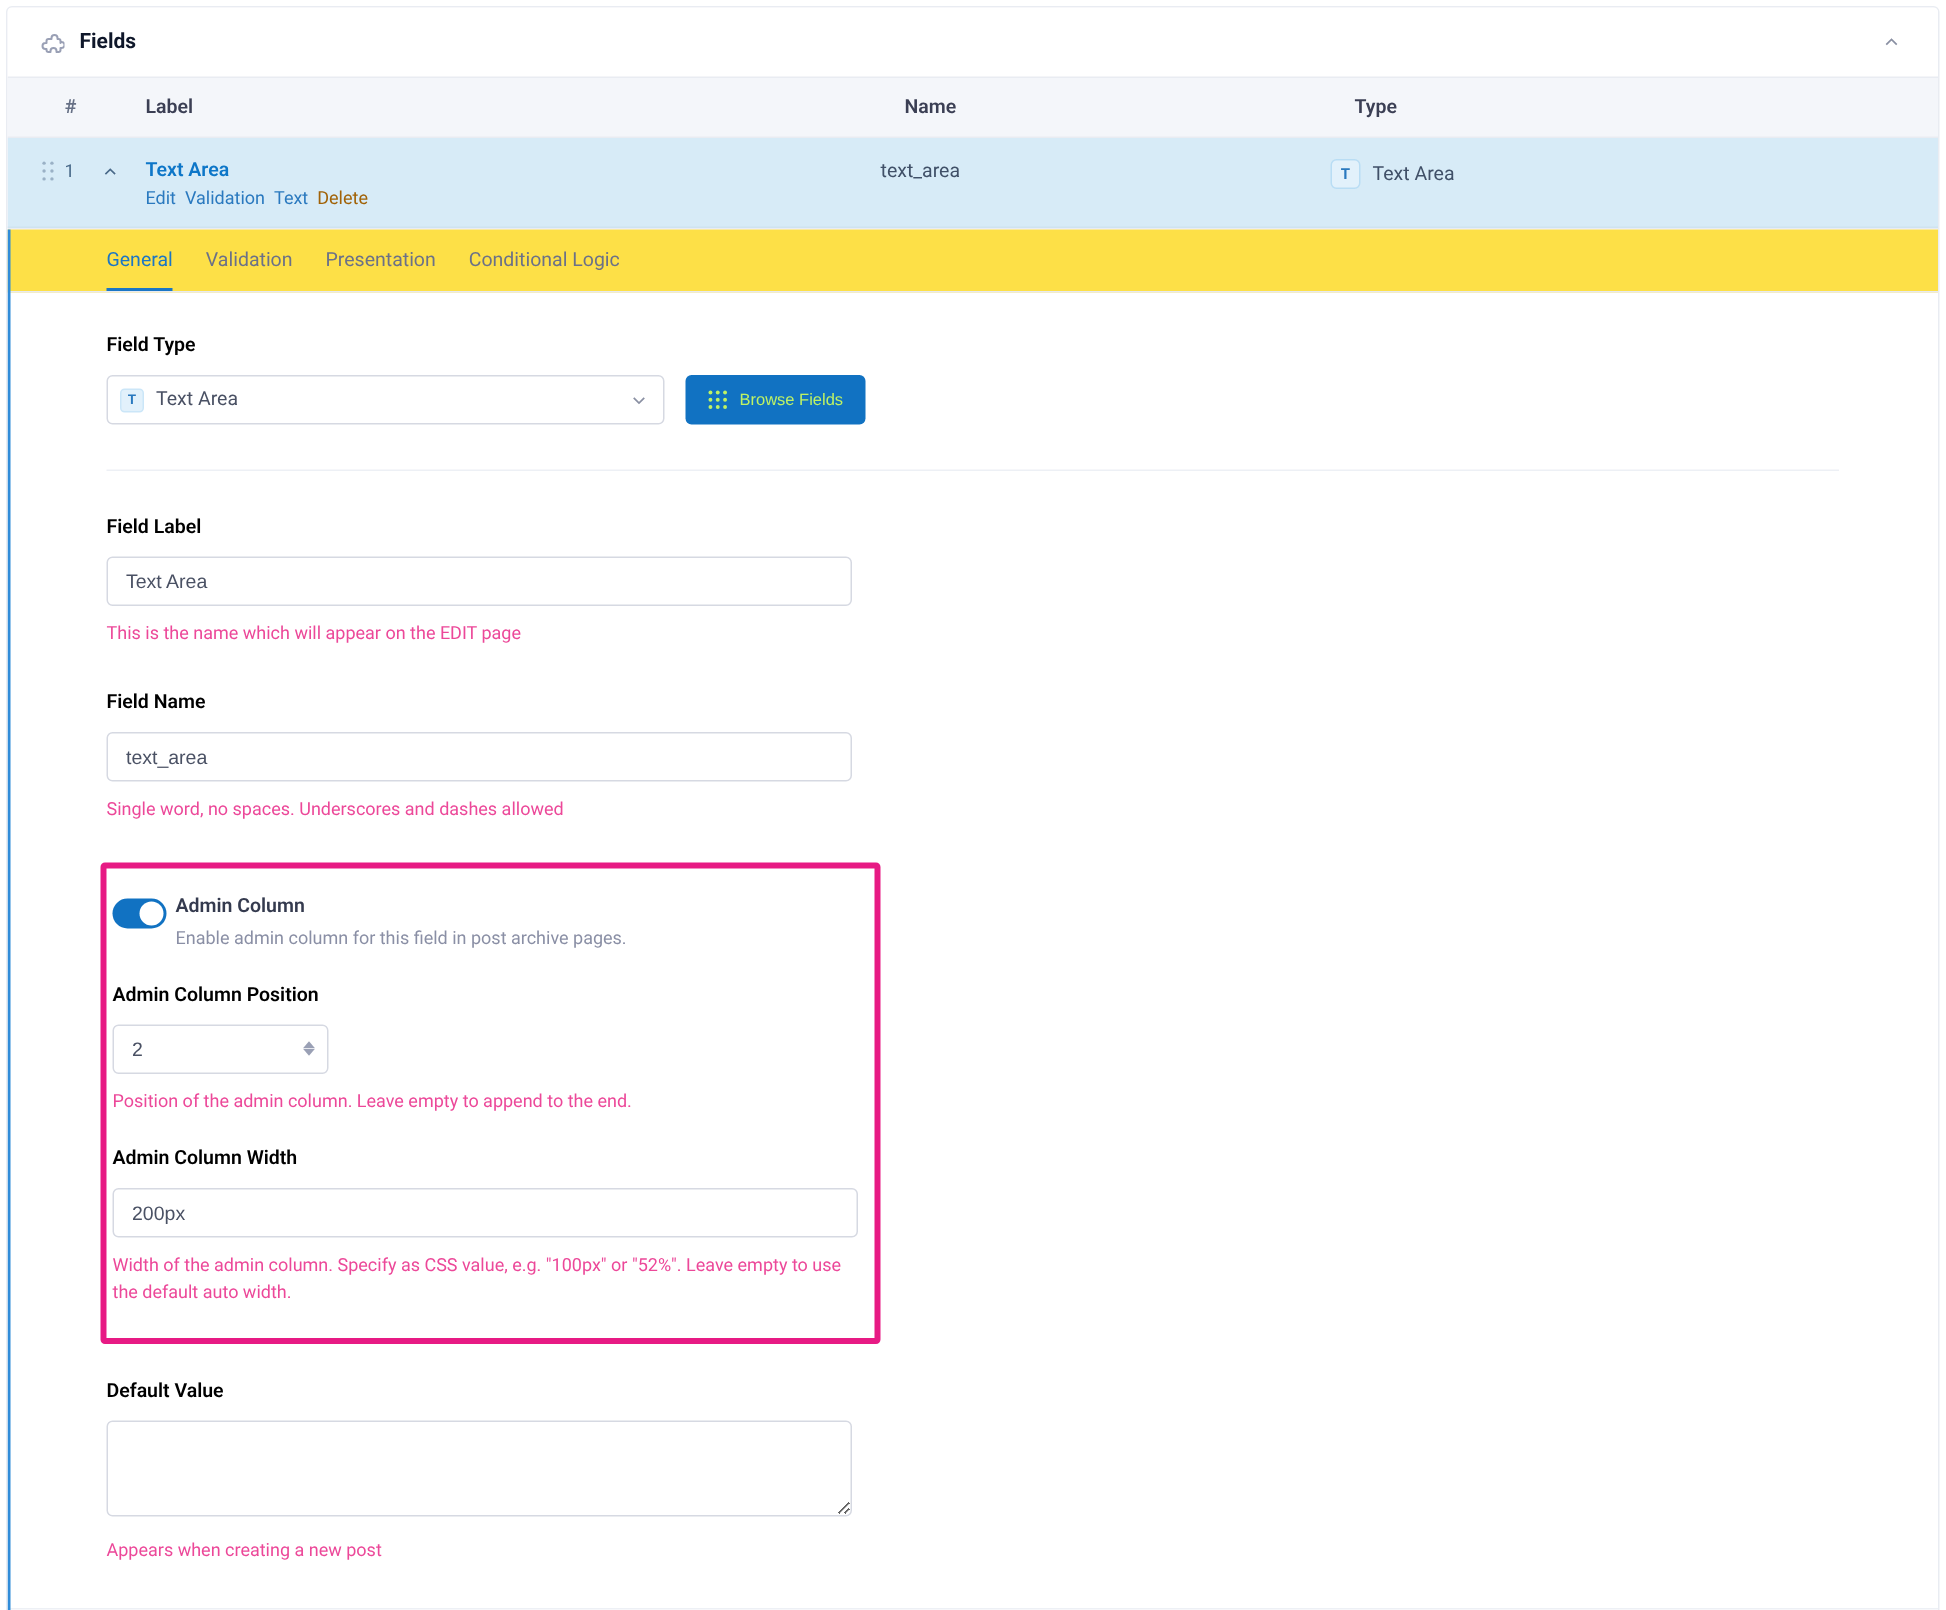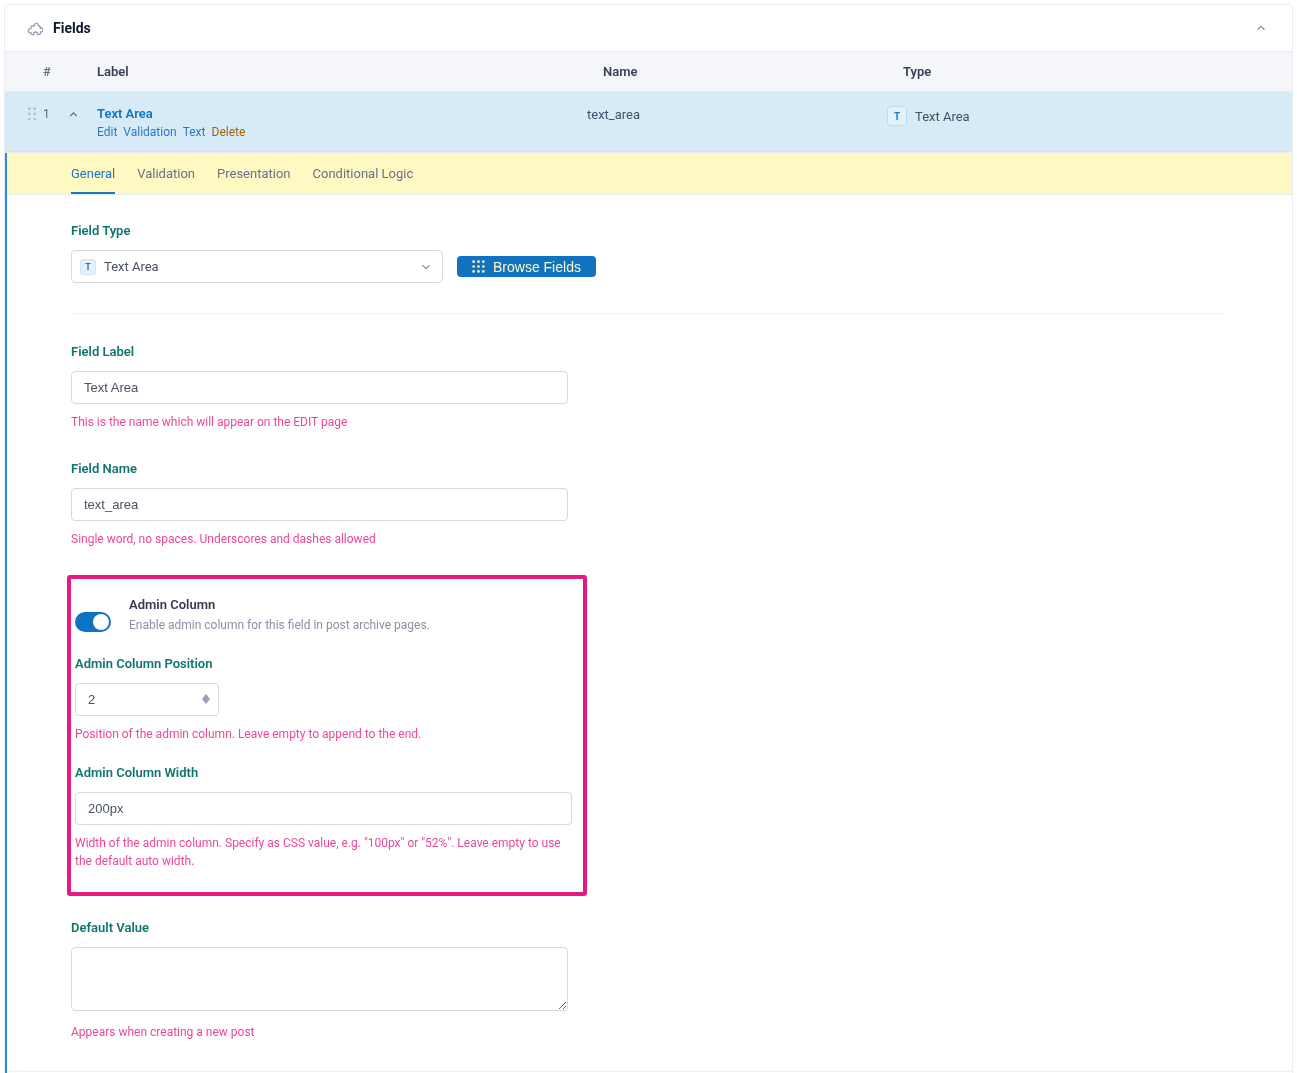--- a/index.html
+++ b/index.html
@@ -70,35 +70,35 @@
     width:20px; height:20px; border-radius:4px;
     background:#e2f1fb; border:1px solid #b9ddf4;
     color:#2a79bf; display:flex; align-items:center; justify-content:center;
     font-size:10px; font-weight:700;
   }
 
   
   .editor { border-top:1px solid #e9ecf2; background:#fff; position:relative;}
   .editor-left-bar { position:absolute; left:0; top:0; bottom:0; width:2px; background:#2f8bd8;}
   .tabs {
-    background:#fef9c3;
+    background:#fde047;
     display:flex; gap:22px; padding: 0 66px;
     border-bottom:1px solid #e7eaf0;
   }
   .tab {
     padding:13px 0 11px 0; font-size:13px; color:#6b7188; cursor:pointer;
     border-bottom:2px solid transparent;
   }
   .tab.active { color:#1b76c5; border-bottom-color:#1b76c5; }
 
   .settings { padding: 28px 66px 0 66px; }
   .settings-row { padding: 0 0 30px 0; }
   .settings-row.bordered { border-bottom:1px solid #edf0f5; margin-bottom:30px; }
 
-  .setting-label { font-weight:600; color:#0f766e; font-size:13px; margin-bottom:12px; }
+  .setting-label { font-weight:600; color:#000000; font-size:13px; margin-bottom:12px; }
   .setting-desc  { color:#ec4899; font-size:12px; margin-top:10px; line-height:1.45;}
 
   .input {
     width:100%; max-width:497px; height:33px;
     border:1px solid #d6d9e2; border-radius:4px;
     padding:0 12px; font-size:13px; color:#4a5164;
     background:#fff;
   }
 
   .field-type-row { display:flex; gap:14px; align-items:center; }
@@ -109,33 +109,33 @@
     display:flex; align-items:center; cursor:pointer;
   }
   .select-icon-left {
     position:absolute; left:9px; top:50%; transform:translateY(-50%);
     width:16px;height:16px; border-radius:3px; background:#e2f1fb;
     display:flex;align-items:center;justify-content:center; color:#2a79bf; font-size:9px; font-weight:700;
     border:1px solid #cbe6f8;
   }
   .select-caret { position:absolute; right:10px; top:50%; transform:translateY(-50%); color:#8a90a3; width:14px; height:14px;}
   .btn-primary {
-    height:21px; padding:0 15px; background:#1172c2; color:#fef9c3; border:none; border-radius:4px;
-    font-size:14px; display:flex; align-items:center; gap:8px; cursor:pointer;
+    height:33px; padding:0 15px; background:#1172c2; color:#bef264; border:none; border-radius:4px;
+    font-size:11px; display:flex; align-items:center; gap:8px; cursor:pointer;
   }
   .grid-icon { width:13px; height:13px; }
 
   .highlight {
     border:4px solid #e71a84; border-radius:3px;
     padding:18px 0 16px 0; margin: -4px -4px 24px -4px;
     max-width:520px;
   }
   .highlight-inner { padding:0 4px;}
 
-  .toggle-row { display:flex; gap:18px; align-items:flex-end; margin-bottom:24px;}
+  .toggle-row { display:flex; gap:6px; align-items:flex-start; margin-bottom:24px;}
   .toggle {
     width:36px; height:20px; border-radius:20px; background:#1172c2; position:relative; cursor:pointer; flex-shrink:0; margin-top:2px;
   }
   .toggle .knob { position:absolute; top:2px; right:2px; width:16px; height:16px; border-radius:50%; background:#fff;}
   .toggle-label { font-weight:600; color:#343a4e; font-size:13px;}
   .toggle-desc  { color:#8a8fa5; font-size:12px; margin-top:6px;}
 
   .num-input-wrap { position:relative; width:144px; }
   .num-input { width:144px; }
   .stepper { position:absolute; right:6px; top:50%; transform:translateY(-50%); width:14px; height:20px; color:#9aa0b5; display:flex; flex-direction:column; align-items:center; justify-content:center;}

